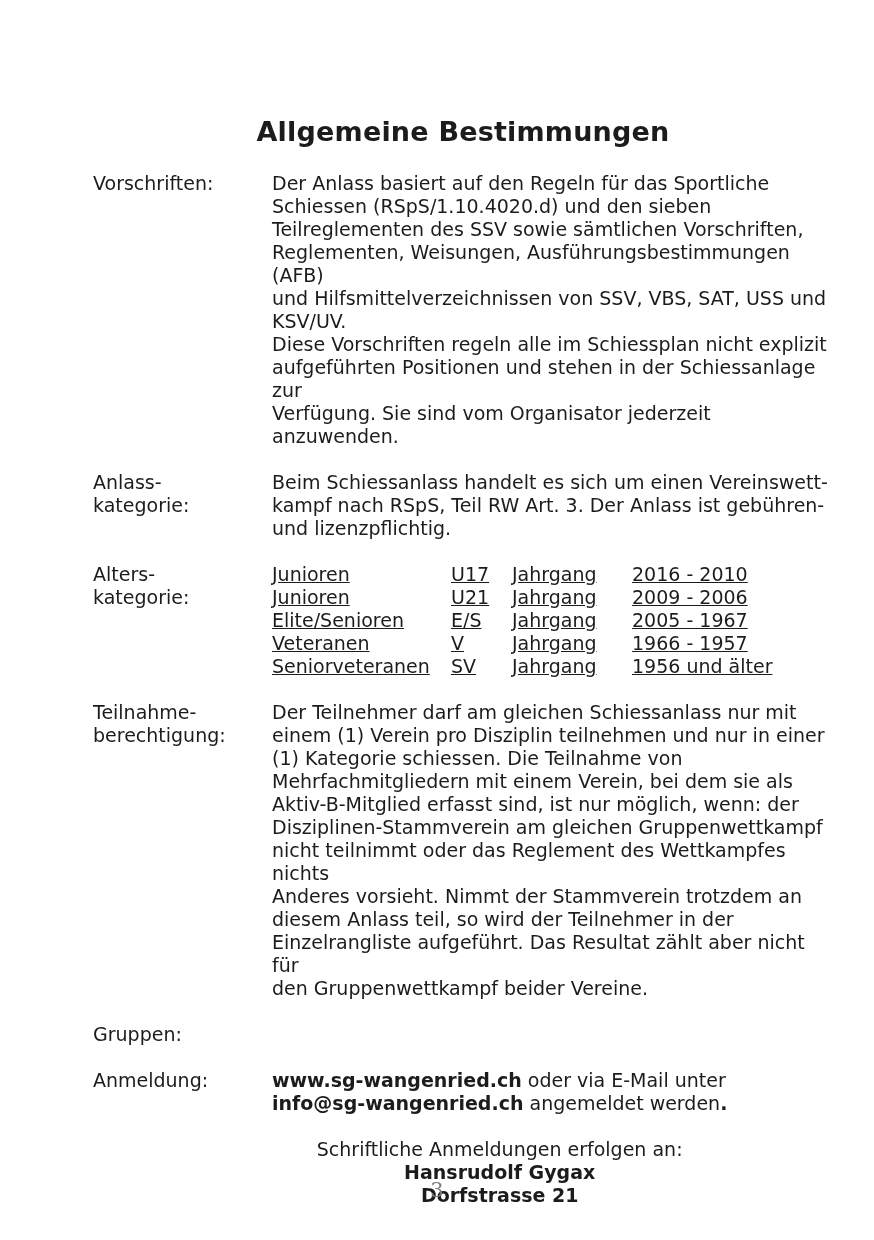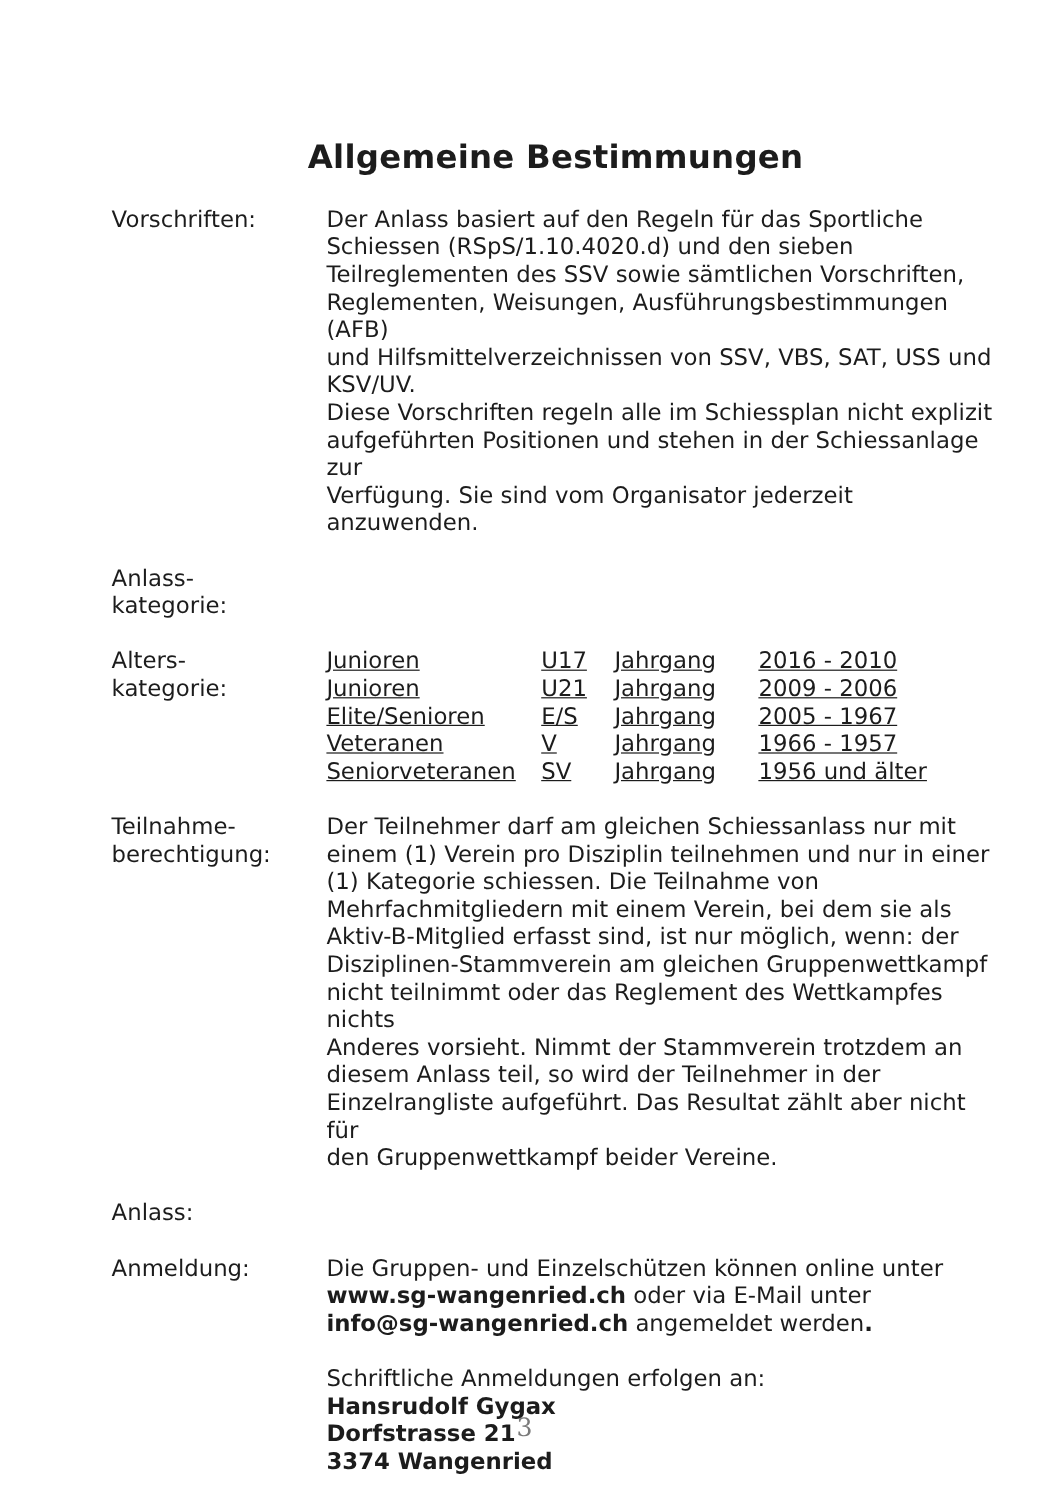--- a/index.html
+++ b/index.html
@@ -46,21 +46,21 @@
   }
   .content-block { white-space: normal; }
   .age-table { display: block; }
   .age-row {
     display: grid;
     grid-template-columns: 179px 61px 120px auto;
     text-decoration: underline;
   }
   .bold { font-weight: bold; }
   .line { white-space: pre-wrap; }
-  .contact-block { margin-top: 23px; }
+  .contact-block { margin-top: 23px; text-align: center; }
   .page-number {
     position: absolute;
     left: 0;
     top: 1178px;
     width: 874px;
     text-align: center;
     font-family: "DejaVu Serif", serif;
     font-size: 21px;
     color: #7a7a7a;
   }
@@ -81,20 +81,23 @@
 und Hilfsmittelverzeichnissen von SSV, VBS, SAT, USS und
 KSV/UV.
 Diese Vorschriften regeln alle im Schiessplan nicht explizit
 aufgeführten Positionen und stehen in der Schiessanlage zur
 Verfügung. Sie sind vom Organisator jederzeit anzuwenden.</div>
   </div>
 
   <div class="section">
     <div class="label">Anlass-
 kategorie:</div>
+    <div class="content">Beim Schiessanlass handelt es sich um einen Vereinswett-
+kampf nach RSpS, Teil RW Art. 3. Der Anlass ist gebühren-
+und lizenzpflichtig.</div>
   </div>
 
   <div class="section">
     <div class="label">Alters-
 kategorie:</div>
     <div class="content-block age-table">
       <div class="age-row">
         <span>Junioren</span>
         <span>U17</span>
         <span>Jahrgang</span>
@@ -137,33 +140,31 @@
 Aktiv-B-Mitglied erfasst sind, ist nur möglich, wenn: der
 Disziplinen-Stammverein am gleichen Gruppenwettkampf
 nicht teilnimmt oder das Reglement des Wettkampfes nichts
 Anderes vorsieht. Nimmt der Stammverein trotzdem an
 diesem Anlass teil, so wird der Teilnehmer in der
 Einzelrangliste aufgeführt. Das Resultat zählt aber nicht für
 den Gruppenwettkampf beider Vereine.</div>
   </div>
 
   <div class="section">
-    <div class="label">Anlass:</div>
+    <div class="label">Gruppen:</div>
   </div>
 
   <div class="section">
     <div class="label">Anmeldung:</div>
     <div class="content-block">
-      <div class="line"><span>Die Gruppen- und Einzelschützen können online unter</span></div>
       <div class="line"><span class="bold">www.sg-wangenried.ch</span><span> oder via E-Mail unter</span></div>
       <div class="line"><span class="bold">info@sg-wangenried.ch</span><span> angemeldet werden</span><span class="bold">.</span></div>
       <div class="contact-block">
         <div class="line">Schriftliche Anmeldungen erfolgen an:</div>
         <div class="line bold">Hansrudolf Gygax</div>
         <div class="line bold">Dorfstrasse 21</div>
-        <div class="line bold">3374 Wangenried</div>
       </div>
     </div>
   </div>
 
 </div>
 
 <div class="page-number">3</div>
 
 </body></html>

